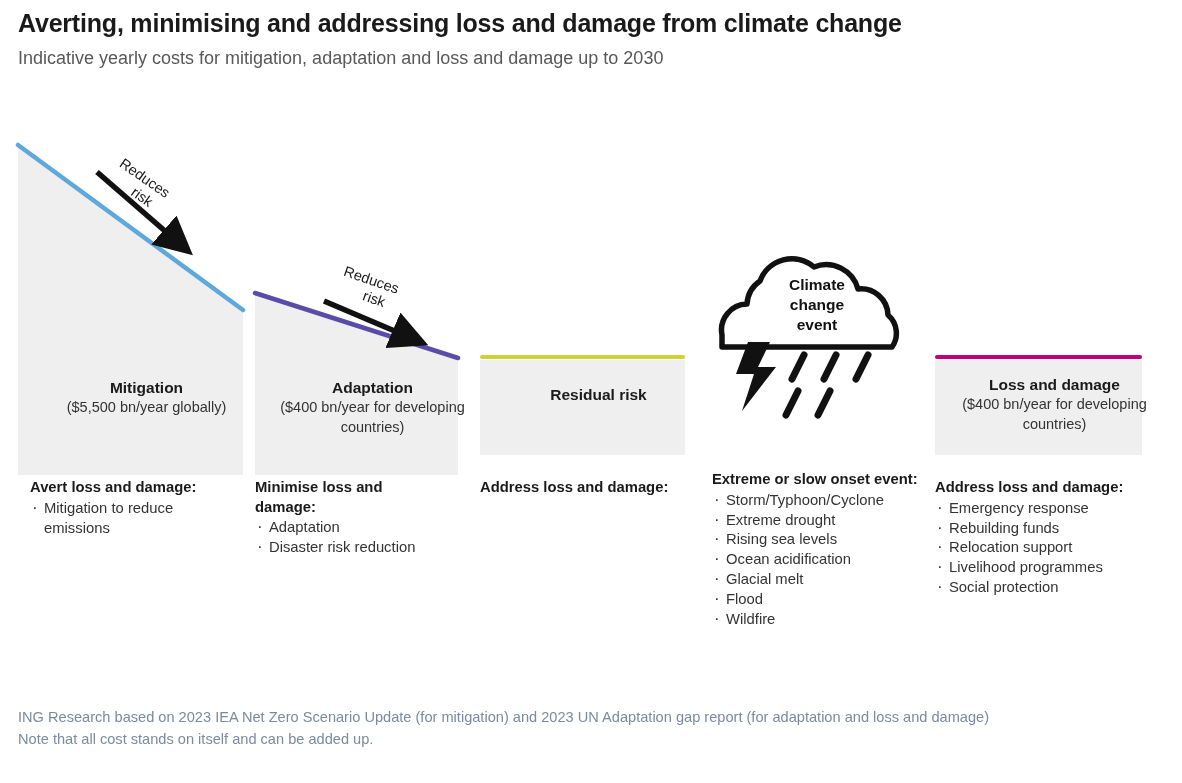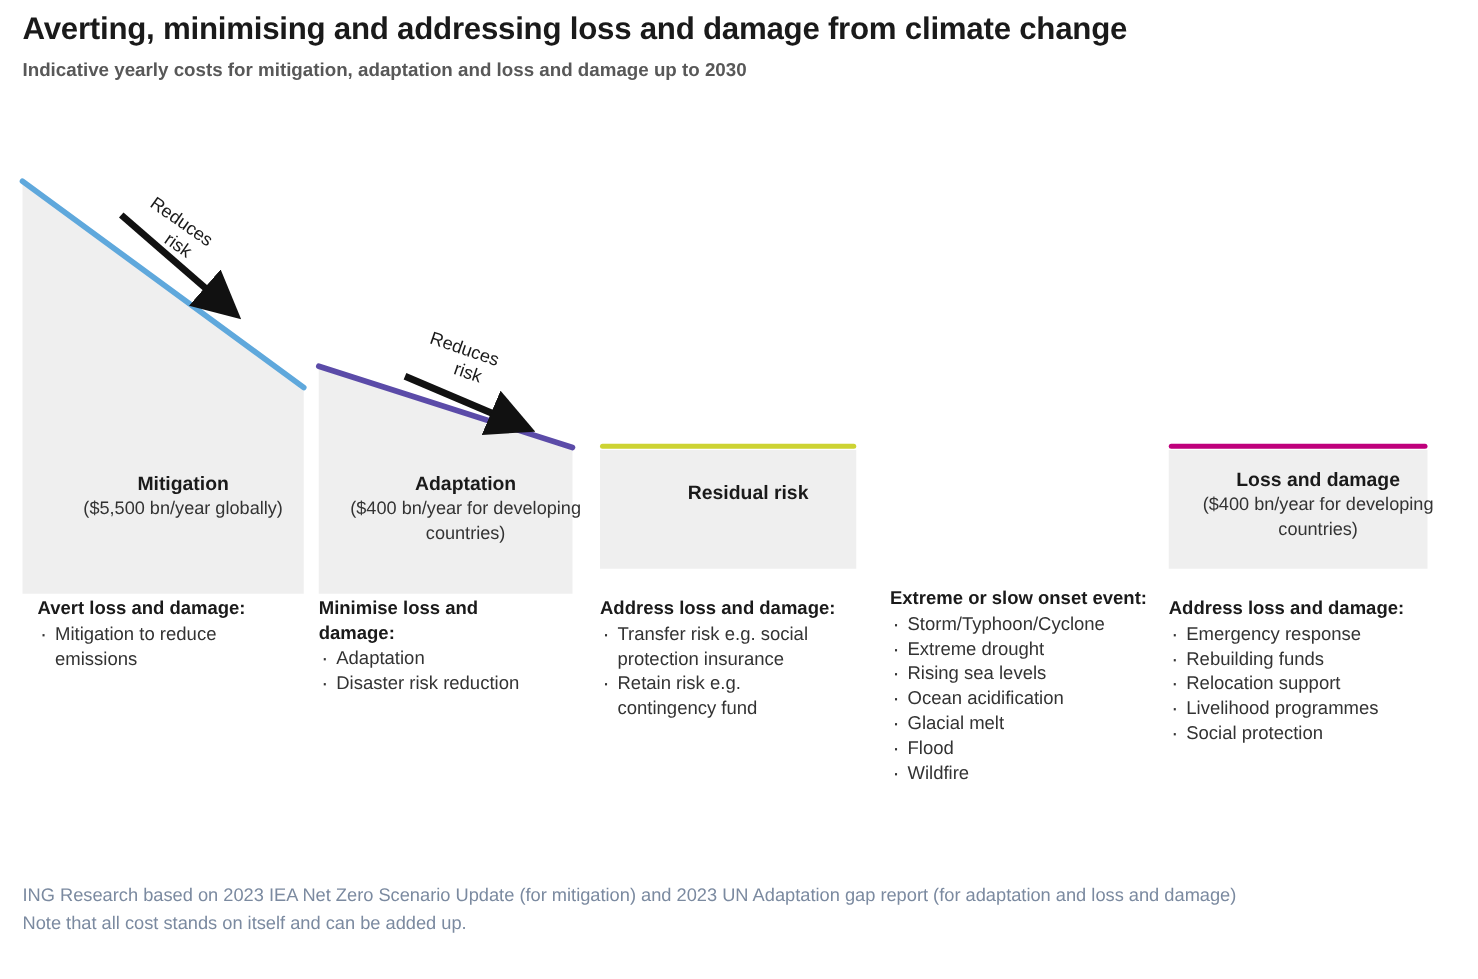--- a/index.html
+++ b/index.html
@@ -21,22 +21,22 @@
   #page-title {
     font-size: 25px;
     font-weight: bold;
     letter-spacing: -0.2px;
     color: #1a1a1a;
     line-height: 1.2;
     margin: 0 0 10px 0;
     white-space: nowrap;
   }
   #page-subtitle {
-    font-size: 15px;
-    font-weight: bold;
+    font-size: 18px;
+    font-weight: normal;
     color: #585858;
     margin: 0;
     white-space: nowrap;
   }
 
   
   #diagram {
     position: absolute;
     left: 0; top: 120px;
     width: 1182px; height: 560px;
@@ -205,20 +205,47 @@
   </div>
 
   <div class="col">
     <div class="accent-rule" style="left:480px; top:235px; width:205px; background:#cdd333;"></div>
     <div class="panel" style="left:480px; top:240px; width:205px; height:95px;"></div>
     <div class="panel-label" style="left:480px; top:265px; width:205px;">
       <span class="panel-title">Residual risk</span>
     </div>
   </div>
 
+  <div id="cloud-group">
+    <svg width="230" height="200" style="position:absolute; left:0; top:0;">
+      <path d="M 22,90
+               A 26,26 0 0 1 47,59
+               A 30,30 0 0 1 60,36
+               A 34,34 0 0 1 114,22
+               A 33,33 0 0 1 158,44
+               A 27,27 0 0 1 188,70
+               A 24,24 0 0 1 192,102
+               L 22,102 Z" fill="#ffffff" stroke="#111111" stroke-width="5.5" stroke-linejoin="round"></path>
+
+      <polygon points="48,97 70,97 58,122 76,122 42,166 54,129 36,129" fill="#111111"></polygon>
+
+      <g stroke="#111111" stroke-width="7" stroke-linecap="round">
+        <line x1="104" y1="110" x2="92" y2="134"></line>
+        <line x1="136" y1="110" x2="124" y2="134"></line>
+        <line x1="168" y1="110" x2="156" y2="134"></line>
+        <line x1="98" y1="146" x2="86" y2="170"></line>
+        <line x1="130" y1="146" x2="118" y2="170"></line>
+      </g>
+    </svg>
+    <div class="cloud-text">
+      <span>Climate</span><br>
+      <span>change</span><br>
+      <span>event</span>
+    </div>
+  </div>
 
   <div class="col">
     <div class="accent-rule" style="left:935px; top:235px; width:207px; background:#bf007c;"></div>
     <div class="panel" style="left:935px; top:240px; width:207px; height:95px;"></div>
     <div class="panel-label" style="left:935px; top:255px; width:207px;">
       <span class="panel-title">Loss and damage</span>
       <span class="panel-sub">($400 bn/year for developing countries)</span>
     </div>
   </div>
 
@@ -232,24 +259,20 @@
   <div class="list-block" style="left:255px; top:358px; width:190px;">
     <div class="list-head">Minimise loss and damage:</div>
     <ul class="bullets">
       <li>Adaptation</li>
       <li>Disaster risk reduction</li>
     </ul>
   </div>
 
   <div class="list-block" style="left:480px; top:358px; width:195px;">
     <div class="list-head">Address loss and damage:</div>
-    <ul class="bullets">
-      <li>Transfer risk e.g. social protection insurance</li>
-      <li>Retain risk e.g. contingency fund</li>
-    </ul>
   </div>
 
   <div class="list-block" style="left:712px; top:350px; width:215px;">
     <div class="list-head">Extreme or slow onset event:</div>
     <ul class="bullets">
       <li>Storm/Typhoon/Cyclone</li>
       <li>Extreme drought</li>
       <li>Rising sea levels</li>
       <li>Ocean acidification</li>
       <li>Glacial melt</li>

